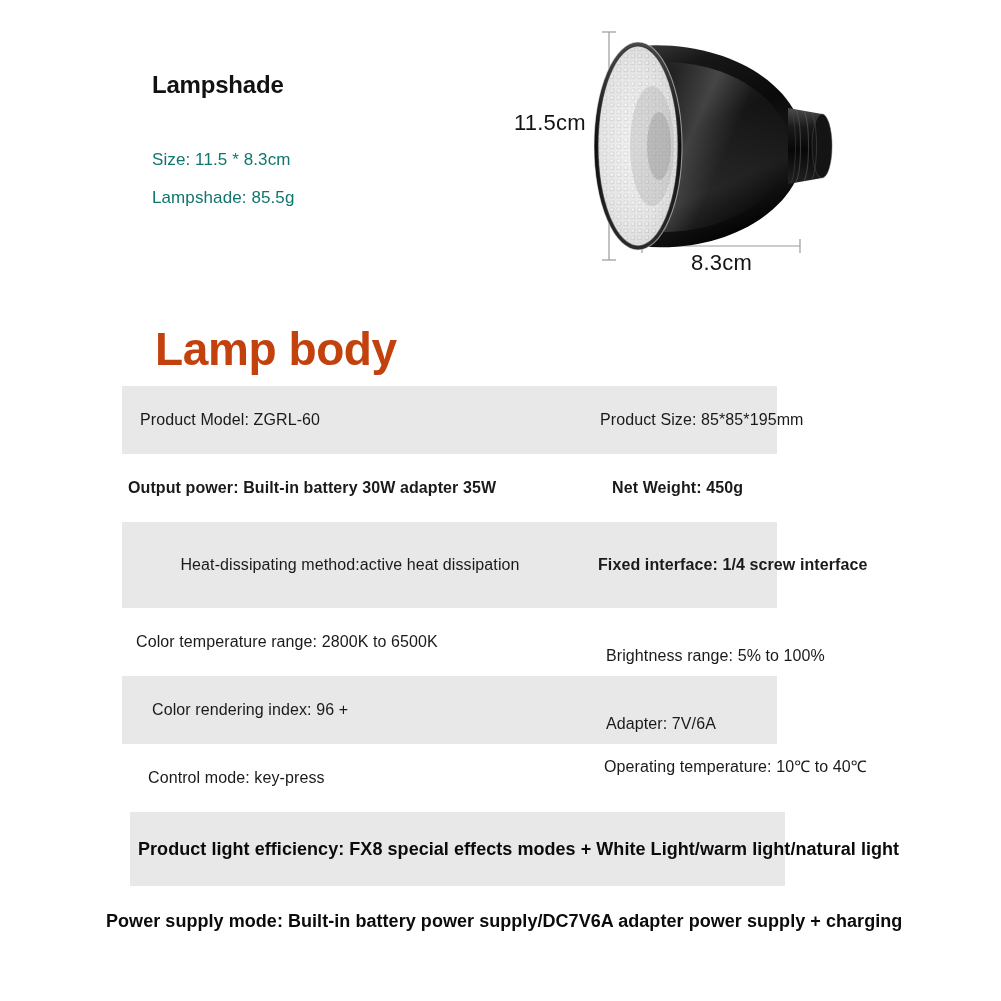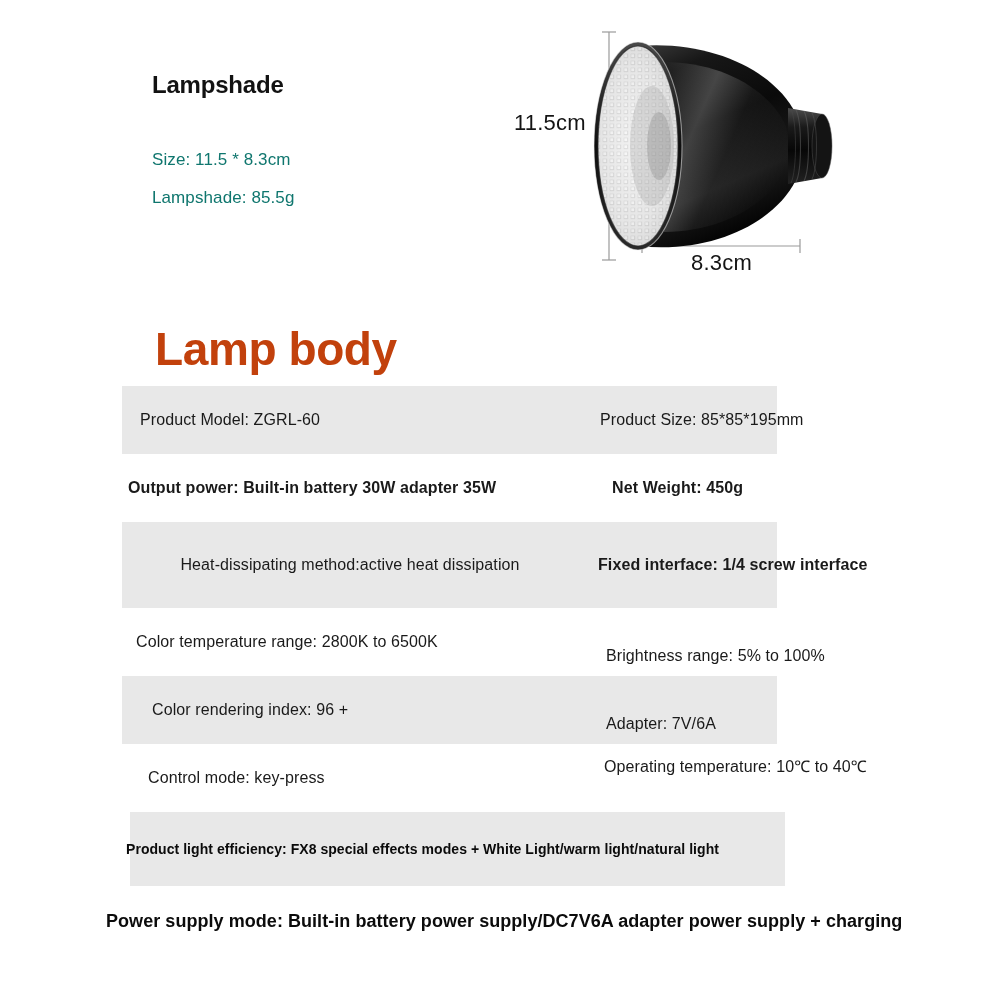--- a/index.html
+++ b/index.html
@@ -150,26 +150,26 @@
   .row-full .band {
     position: absolute;
     left: 130px;
     right: 41px;
     top: 0;
     bottom: 0;
     background: #e8e8e8;
   }
   .row-full .full-text {
     position: absolute;
-    left: 126px;
+    left: 138px;
     top: 0;
     height: 100%;
     display: flex;
     align-items: center;
-    font-size: 14px;
+    font-size: 18px;
     font-weight: 700;
     color: #0b0b0b;
     letter-spacing: 0.05px;
     white-space: nowrap;
   }
 
   .row-full.last { height: 70px; }
   .row-full.last .full-text {
     left: 106px;
     font-size: 18px;

